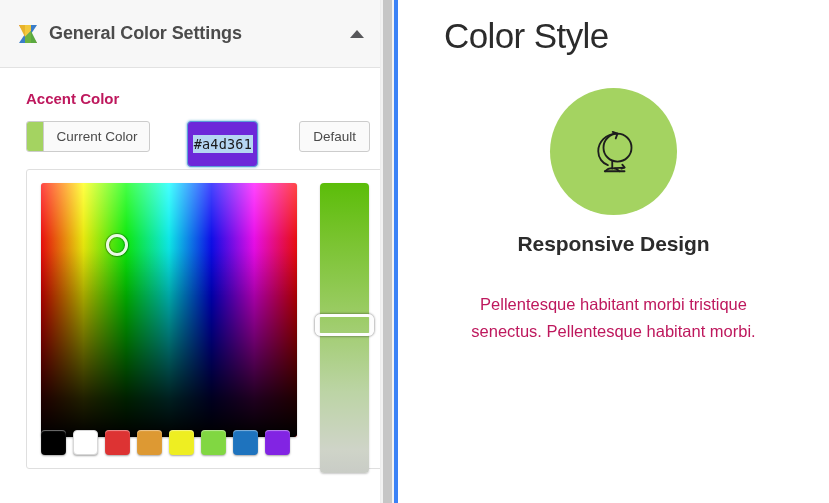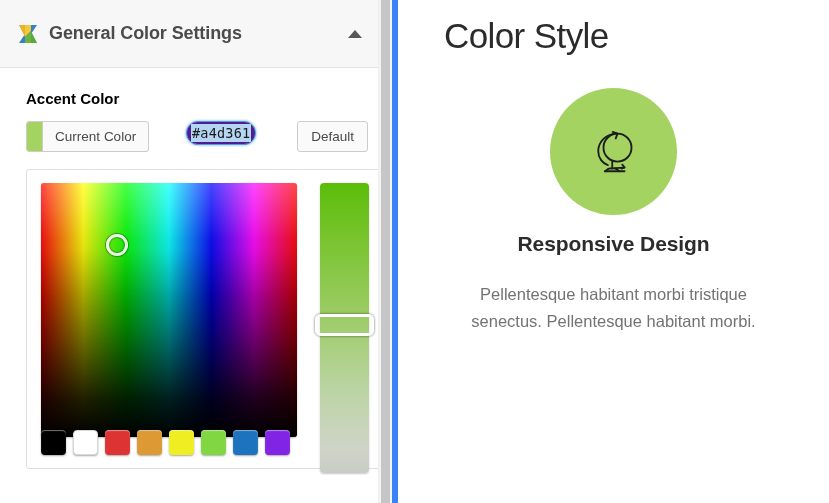--- a/index.html
+++ b/index.html
@@ -23,21 +23,21 @@
     background: #fff;
   }
 
   
   .customizer {
     position: relative;
     width: 398px;
     height: 503px;
     background: #ffffff;
     box-sizing: border-box;
-    border-right: 6px solid #3b82f6;
+    border-right: 4px solid #3b82f6;
     overflow: hidden;
   }
 
   .panel-header {
     height: 68px;
     box-sizing: border-box;
     background: #f7f7f7;
     border-bottom: 1px solid #e2e2e2;
     display: flex;
     align-items: center;
@@ -67,21 +67,21 @@
     margin-right: 12px;
     cursor: pointer;
   }
 
   .panel-body {
     padding: 22px 24px 0 26px;
   }
   .field-label {
     font-size: 15px;
     font-weight: bold;
-    color: #000000;
+    color: #be185d;
     margin: 0 0 14px 0;
   }
 
   
   .color-row {
     display: flex;
     align-items: stretch;
     height: 31px;
     gap: 28px;
   }
@@ -105,25 +105,25 @@
     display: flex;
     align-items: center;
     padding: 0 12px;
     font-size: 13.5px;
     color: #4a4a4a;
     white-space: nowrap;
   }
   .hex-input {
     margin-left: 9px;
     width: 88px;
-    height: 24px;
+    height: 46px;
     box-sizing: border-box;
     border: 1px solid #5b9dd9;
-    border-radius: 13px;
-    background: #4c1d95;
+    border-radius: 4px;
+    background: #6d28d9;
     font-family: "DejaVu Sans Mono", "Liberation Mono", monospace;
     font-size: 13.5px;
     color: #232323;
     text-align: center;
     padding: 0;
     box-shadow: 0 0 2px 1px rgba(30,140,190,0.35);
     position: relative;
   }
   .hex-input-inner {
     position: absolute;
@@ -300,25 +300,25 @@
   }
   .icon-circle svg { display: block; }
   .icon-title {
     margin: 17px 0 0 0;
     font-size: 21px;
     font-weight: bold;
     color: #2c2c2c;
     letter-spacing: -0.1px;
   }
   .icon-copy {
-    margin: 25px auto 0 auto;
+    margin: 35px auto 0 auto;
     width: 300px;
     font-size: 16.5px;
     line-height: 1.62;
-    color: #737373;
+    color: #be185d;
     text-align: center;
   }
 </style>
 </head>
 <body>
 
 <div id="app">
 
   <div class="customizer">
 

